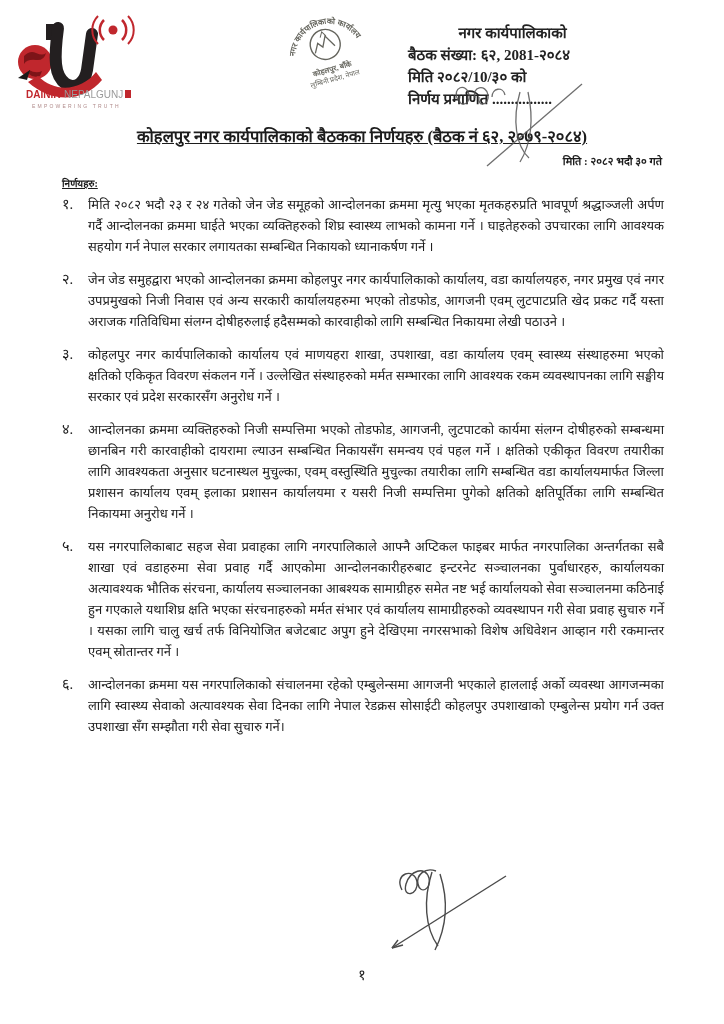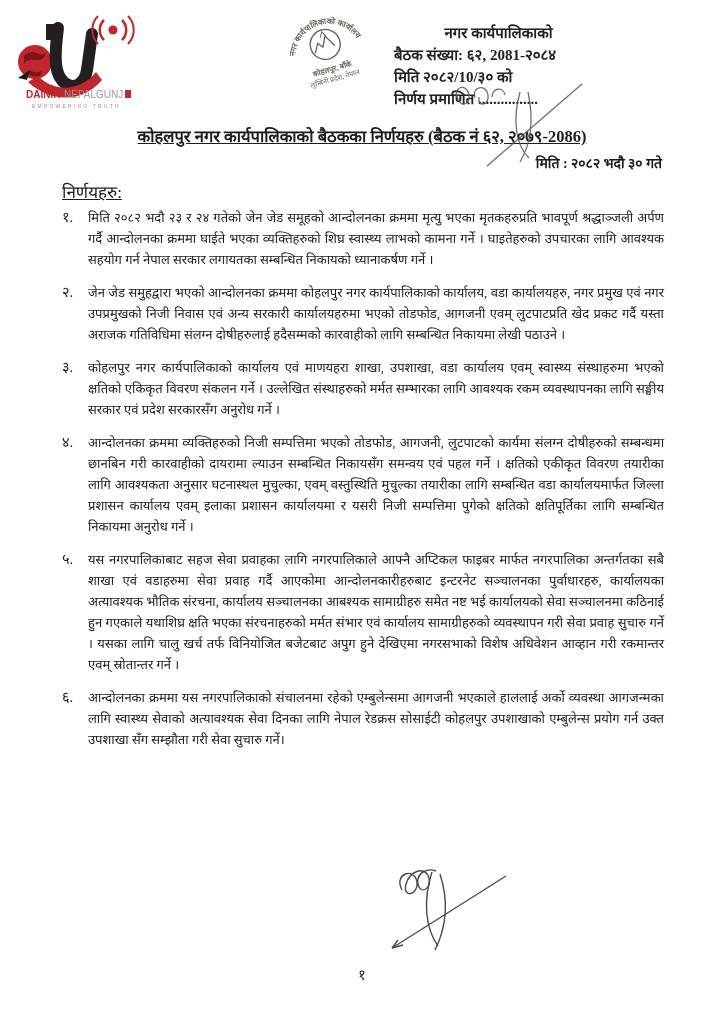--- a/index.html
+++ b/index.html
@@ -10,39 +10,39 @@
     background:#ffffff;
     font-family:"Liberation Serif","DejaVu Serif",serif;
     color:#1c1c1c;
     overflow:hidden;
   }
   
   .header { position:relative; height:118px; }
   .logo { position:absolute; left:12px; top:14px; width:132px; }
   .seal { position:absolute; left:282px; top:8px; width:92px; height:92px; transform:rotate(-16deg); opacity:.85; }
   .office-block {
-    position:absolute; left:394px; top:22px; width:268px;
+    position:absolute; left:408px; top:22px; width:268px;
     font-size:15px; line-height:22px; font-weight:bold; color:#222;
   }
   .office-block .l1 { text-align:center; width:78%; }
   .scribble-top { position:absolute; left:432px; top:58px; pointer-events:none; }
   
   .title-line {
     margin-top:6px; text-align:center;
     font-size:16.5px; font-weight:bold;
     text-decoration:underline;
   }
   .date-line {
     padding-right:62px; text-align:right;
-    font-size:14px; font-weight:bold; margin-top:6px;
+    font-size:11px; font-weight:bold; margin-top:6px;
   }
   
   .content { padding:8px 60px 0 62px; }
   .decisions-heading {
-    font-size:17px; font-weight:normal; text-decoration:underline;
+    font-size:10px; font-weight:bold; text-decoration:underline;
     margin-bottom:4px;
   }
   .decision { display:flex; margin-bottom:12px; }
   .decision .num { flex:0 0 26px; font-size:14.5px; line-height:21px; }
   .decision .txt { flex:1; font-size:13px; line-height:21px; text-align:justify; }
   
   .signature { position:absolute; left:372px; top:856px; pointer-events:none; }
   .page-number {
     position:absolute; left:0; right:0; top:964px;
     text-align:center; font-size:15px;
@@ -112,21 +112,21 @@
     <svg class="scribble-top" width="200" height="130" viewBox="0 0 200 130">
       <g fill="none" stroke="#555" stroke-width="1.3" opacity="0.85">
         <path d="M26,42 c-7,-13 9,-18 11,-5 c2,11 -13,13 -9,1 m15,2 c-4,-11 11,-15 13,-3 c2,10 -11,13 -9,2 m13,0 c0,-9 11,-11 13,-2"></path>
         <path d="M150,26 L55,108"></path>
         <path d="M88,34 C80,62 84,88 97,100"></path>
         <path d="M96,34 C102,62 100,84 88,104"></path>
       </g>
     </svg>
   </div>
 
-  <div class="title-line">कोहलपुर नगर कार्यपालिकाको बैठकका निर्णयहरु (बैठक नं ६२, २०७९-2086)</div>
+  <div class="title-line">कोहलपुर नगर कार्यपालिकाको बैठकका निर्णयहरु (बैठक नं ६२, २०७९-२०८४)</div>
   <div class="date-line">मिति : २०८२ भदौ ३० गते</div>
 
   <div class="content">
     <div class="decisions-heading">निर्णयहरु:</div>
 
     <div class="decision">
       <span class="num">१.</span>
       <div class="txt">मिति २०८२ भदौ २३ र २४ गतेको जेन जेड समूहको आन्दोलनका क्रममा मृत्यु भएका मृतकहरुप्रति भावपूर्ण श्रद्धाञ्जली अर्पण गर्दै आन्दोलनका क्रममा घाईते भएका व्यक्तिहरुको शिघ्र स्वास्थ्य लाभको कामना गर्ने । घाइतेहरुको उपचारका लागि आवश्यक सहयोग गर्न नेपाल सरकार लगायतका सम्बन्धित निकायको ध्यानाकर्षण गर्ने ।</div>
     </div>
     <div class="decision">

